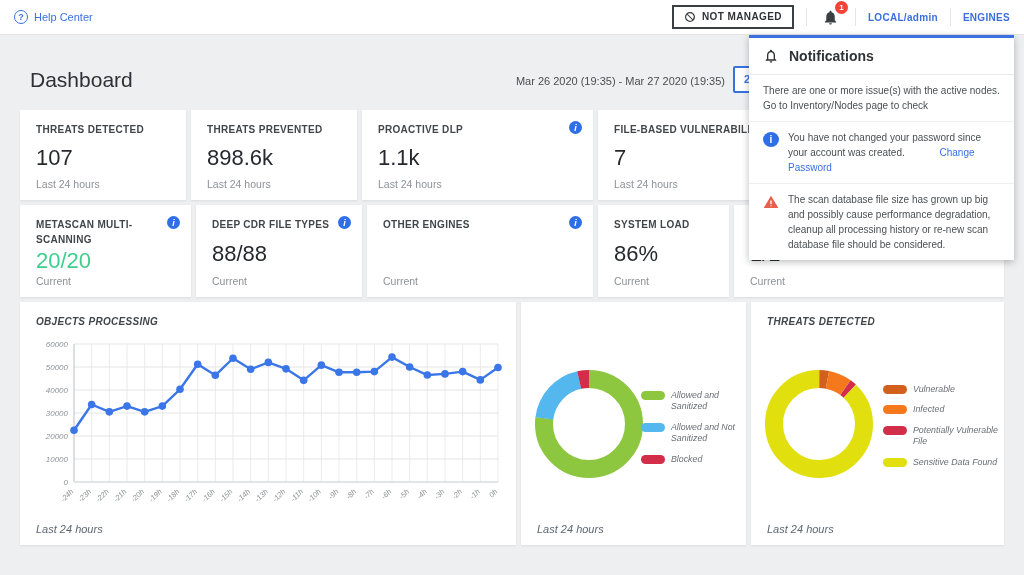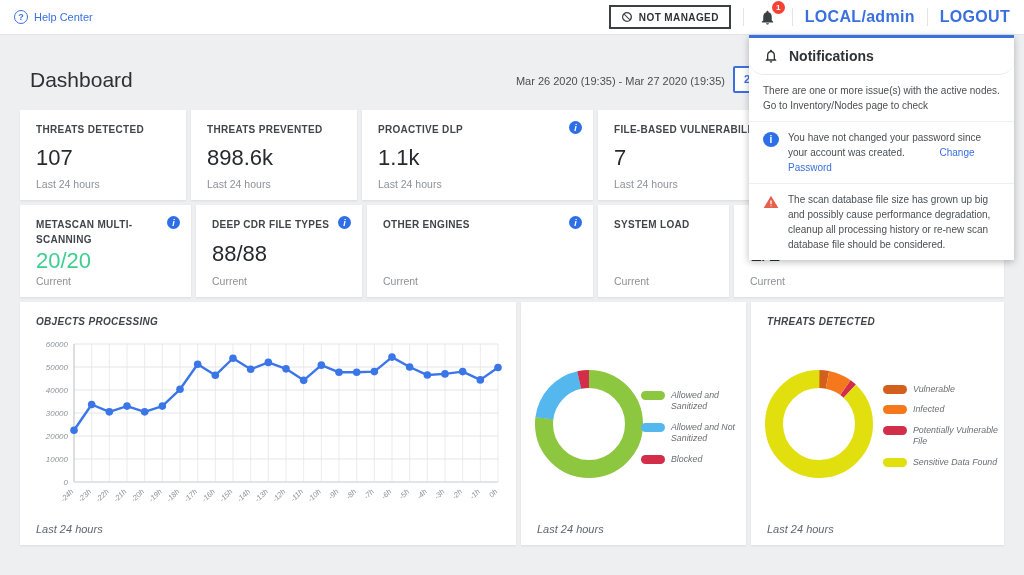--- a/index.html
+++ b/index.html
@@ -7,26 +7,26 @@
   body { position:relative; background:#eeeff1; font-family:"Liberation Sans",sans-serif; overflow:hidden; }
 
   
   .topbar { position:absolute; left:0; top:0; width:1024px; height:35px; background:#fff;
             border-bottom:1px solid #e3e5e7; display:flex; align-items:center; padding:0 14px; z-index:5; }
   .help { display:flex; align-items:center; gap:6px; color:#3a6fe0; font-size:11px; cursor:pointer; }
   .qmark { width:14px; height:14px; border:1.4px solid #3a6fe0; border-radius:50%; font-size:9px; font-weight:bold;
            display:flex; align-items:center; justify-content:center; color:#3a6fe0; }
   .top-right { margin-left:auto; display:flex; align-items:center; gap:0; }
   .tr-sep { width:1px; height:18px; background:#e2e4e6; margin:0 12px; }
-  .nm-btn { display:flex; align-items:center; gap:6px; border:2px solid #3a3f44; background:#fff;
+  .nm-btn { display:flex; align-items:flex-start; gap:6px; border:2px solid #3a3f44; background:#fff;
             padding:4px 10px; font-size:10px; font-weight:bold; letter-spacing:.4px; color:#2f3337; cursor:pointer; }
   .bell-btn { position:relative; width:24px; height:24px; display:flex; align-items:center; justify-content:center; cursor:pointer; }
   .badge { position:absolute; top:-4px; right:-5px; min-width:13px; height:13px; background:#f44336; border-radius:50%;
            color:#fff; font-size:8px; font-weight:bold; display:flex; align-items:center; justify-content:center; }
-  .top-link { color:#3a6fe0; font-size:16px; font-weight:bold; letter-spacing:.3px; cursor:pointer; }
+  .top-link { color:#3a6fe0; font-size:10px; font-weight:bold; letter-spacing:.3px; cursor:pointer; }
 
   
   .page-title { position:absolute; left:30px; top:68px; font-size:21px; color:#2d3135; z-index:1; }
   .date-range { position:absolute; left:450px; top:75px; width:275px; text-align:right; font-size:11px; color:#4a4e52; z-index:1; }
   .range-btn { position:absolute; left:733px; top:66px; width:42px; height:27px; border:2px solid #3a6fe0; border-radius:2px;
                background:#fff; color:#3a6fe0; font-size:11px; font-weight:bold; text-align:left; padding-left:9px; line-height:23px; cursor:pointer; z-index:1; }
 
   
   .grid { position:absolute; left:20px; width:984px; display:grid; gap:5px; z-index:1; }
   .row1 { top:110px; height:90px; grid-template-columns:166px 166px 231px 1fr; }
@@ -50,21 +50,21 @@
   .legend-1 { left:120px; top:88px; width:100px; }
   .legend-2 { left:132px; top:82px; width:116px; }
   .lg-row { display:flex; align-items:flex-start; gap:6px; }
   .lg-swatch { flex:0 0 24px; height:9px; border-radius:5px; margin-top:1px; }
   .lg-label { font-size:8.8px; color:#6a6f74; line-height:1.3; }
 
   
   .notif { position:absolute; left:749px; top:35px; width:265px; z-index:10; background:#fff;
            border-top:3px solid #3a6fe0; box-shadow:0 2px 7px rgba(30,35,40,.30); }
   .notif-head { display:flex; align-items:center; gap:10px; padding:10px 14px; border-bottom:1px solid #e6e8ea;
-                font-size:14px; font-weight:bold; color:#2f3337;border-radius:15px; }
+                font-size:14px; font-weight:bold; color:#2f3337; }
   .notif-item { padding:8px 14px; font-size:10px; color:#4a4f53; line-height:1.5; border-bottom:1px solid #edeff1;
                 display:flex; gap:9px; align-items:flex-start; }
   .notif-item:last-child { border-bottom:none; }
   .n-icon { flex:0 0 16px; margin-top:2px; }
   .n-info { width:15px; height:15px; border-radius:50%; background:#2e6fe8; color:#fff; font-size:10px; font-weight:bold;
             display:flex; align-items:center; justify-content:center; }
   .n-link { color:#3a6fe0; cursor:pointer;margin-left:32px; }
 </style>
 </head>
 <body>
@@ -86,21 +86,21 @@
     <span class="tr-sep"></span>
     <div class="bell-btn">
       <svg width="17" height="17" viewBox="0 0 24 24">
           <path d="M12 22c1.1 0 2-.9 2-2h-4c0 1.1.9 2 2 2zm6-6v-5c0-3.07-1.64-5.64-4.5-6.32V4c0-.83-.67-1.5-1.5-1.5s-1.5.67-1.5 1.5v.68C7.63 5.36 6 7.92 6 11v5l-2 2v1h16v-1l-2-2z" fill="#3a3f44"></path>
         </svg>
       <span class="badge">1</span>
     </div>
     <span class="tr-sep"></span>
     <span class="top-link">LOCAL/admin</span>
     <span class="tr-sep"></span>
-    <span class="top-link">LOGOUT</span>
+    <span class="top-link">ENGINES</span>
   </div>
 </div>
 
 <div class="page-title">Dashboard</div>
 <div class="date-range">Mar 26 2020 (19:35) - Mar 27 2020 (19:35)</div>
 <button class="range-btn">2</button>
 
 <div class="grid row1">
   <div class="card">
     <div class="card-label">THREATS DETECTED</div>
@@ -138,20 +138,21 @@
     <div class="card-value">88/88</div>
     <div class="card-sub">Current</div>
   </div>
   <div class="card">
     <div class="card-label">OTHER ENGINES</div>
     <span class="info-dot">i</span>
     <div class="card-sub">Current</div>
   </div>
   <div class="card">
     <div class="card-label">SYSTEM LOAD</div>
+    <div class="card-value">86%</div>
     <div class="card-sub">Current</div>
   </div>
   <div class="card">
     <div class="card-label">PROCESSING NODES</div>
     <span class="info-dot">i</span>
     <div class="card-value">1/1</div>
     <div class="card-sub">Current</div>
   </div>
 </div>
 

